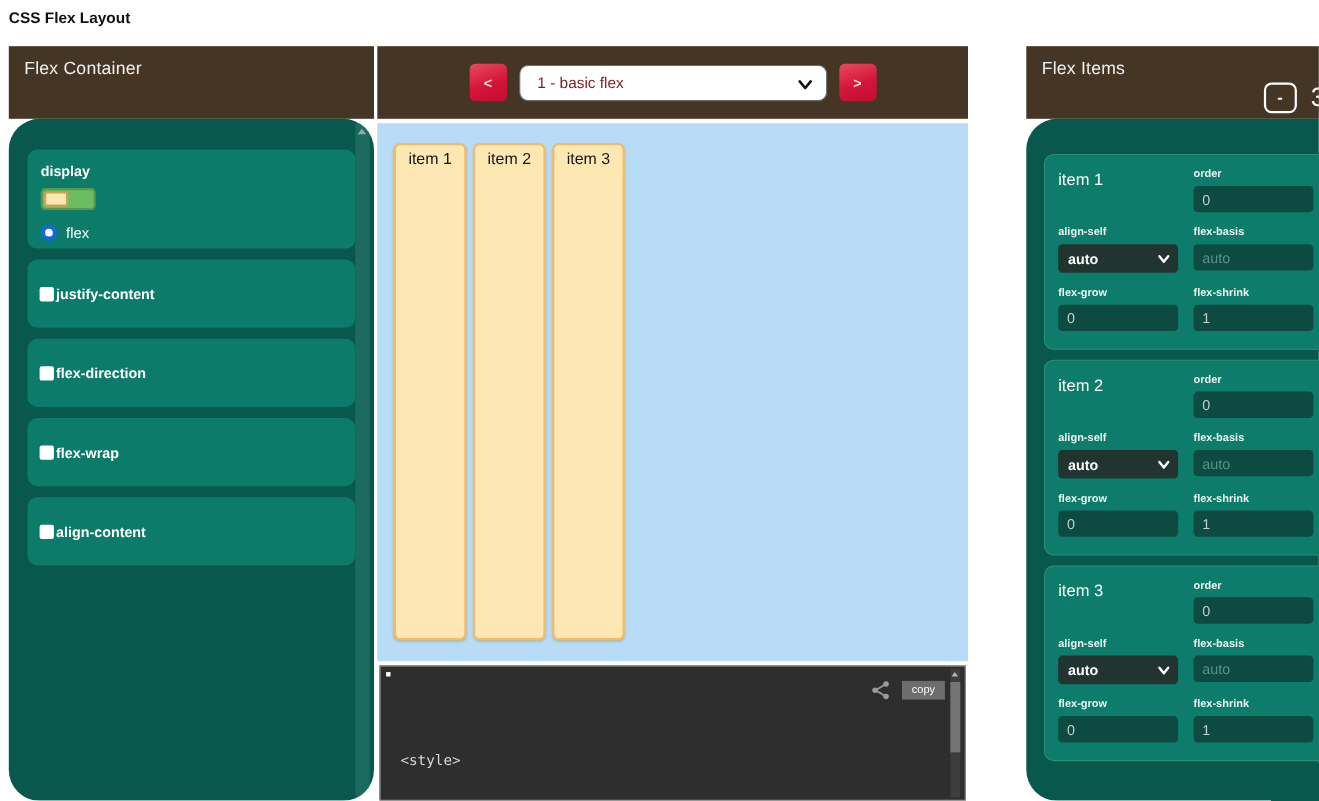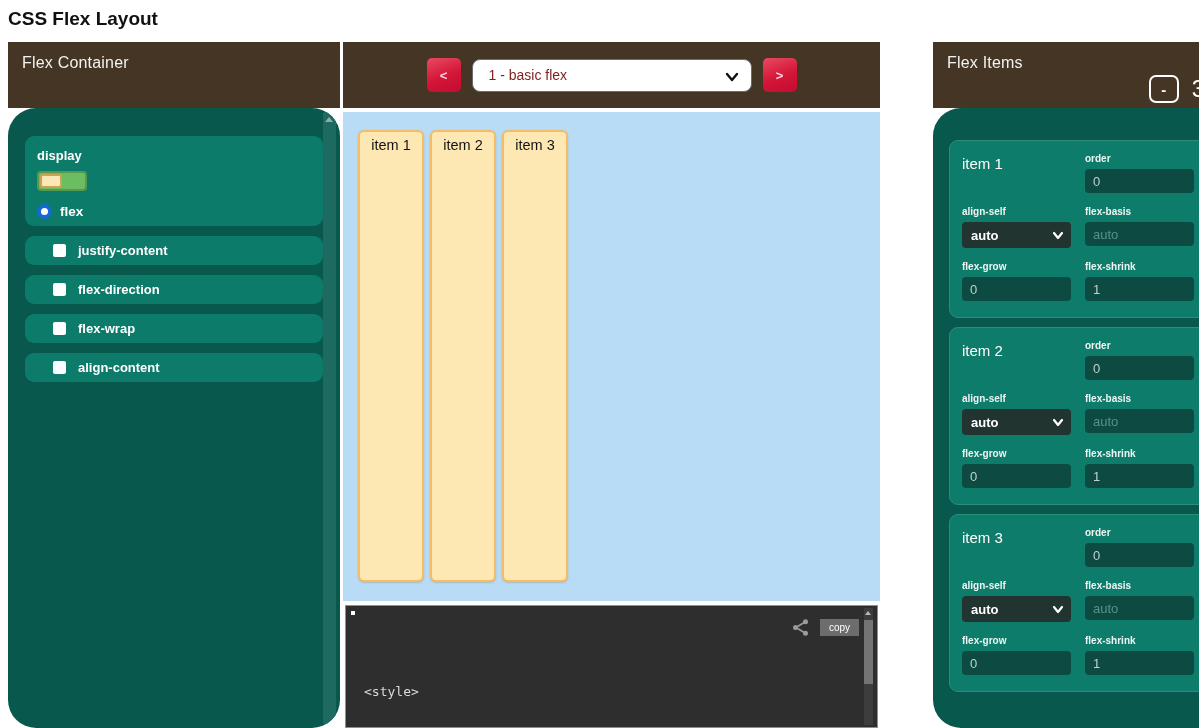--- a/index.html
+++ b/index.html
@@ -1,47 +1,47 @@
 <!DOCTYPE html>
 <html><head>
 <meta charset="utf-8">
 <style>
   * { margin:0; padding:0; box-sizing:border-box; }
   html,body { background:#ffffff; }
   body { font-family:"Liberation Sans", sans-serif; }
   .stage { position:relative; width:1199px; height:728px; overflow:hidden; background:#fff; }
 
-  .page-title { position:absolute; left:8px; top:8px; font-size:19px; font-weight:bold; color:#111; }
+  .page-title { position:absolute; left:8px; top:8px; font-size:14px; font-weight:bold; color:#111; }
 
   
   .panel { position:absolute; top:42px; height:686px; }
   .left-panel  { left:8px;   width:332px; }
   .right-panel { left:933px; width:327px; }
   .panel-head { position:relative; height:66px; background:#453525; color:#f2f2f2; }
   .panel-head .head-title { position:absolute; left:14px; top:12px; font-size:16px; letter-spacing:.2px; }
   .panel-body { position:relative; height:620px; background:#08584e; overflow:hidden;border-radius:28px; }
 
   
   .vscroll { position:absolute; top:4px; bottom:4px; right:4px; width:13px; background:#1d6b60; border-radius:2px; }
   .vscroll .up-arrow { position:absolute; top:5px; left:2px; width:0; height:0;
       border-left:4.5px solid transparent; border-right:4.5px solid transparent; border-bottom:5px solid #97aba6; }
 
   
   .left-panel .panel-body { padding:28px 17px 0 17px; }
   .card { background:#0c7b6a; border-radius:9px; margin-bottom:10px; }
   .display-card { height:90px; padding:12px 12px; }
-  .opt-card { height:29px; padding:0 28px; display:flex; align-items:center; gap:12px; }
+  .opt-card { height:62px; padding:0 11px; display:flex; align-items:center; gap:2px; }
   .opt-label { color:#fff; font-size:13px; font-weight:bold; }
   .checkbox { width:13px; height:13px; background:#fff; border-radius:2px; flex:0 0 auto; }
 
   .toggle { position:relative; margin-top:8px; width:50px; height:20px; background:#6cbd61; border:2px solid #579a4e; border-radius:4px; }
   .toggle .knob { position:absolute; left:1px; top:1px; width:22px; height:14px; background:#fbe8b6; border:2px solid #d0a254; border-radius:3px; }
   .radio-row { display:flex; align-items:center; gap:8px; margin-top:13px; }
   .radio { width:15px; height:15px; border-radius:50%; background:#fff; border:4px solid #1569d3; }
-  .radio-label { color:#fff; font-size:13.5px; font-weight:bold; }
+  .radio-label { color:#fff; font-size:13.5px; font-weight:normal; }
 
   
   .mid-head { position:absolute; left:343px; top:42px; width:537px; height:66px; background:#453525;
       display:flex; align-items:center; justify-content:center; gap:11px; }
   .nav-btn { width:34px; height:34px; border:none; border-radius:5px; cursor:pointer;
       background:linear-gradient(160deg,#ea4a61 0%,#d31538 55%,#c20d2f 100%);
       color:#ffd6dc; font-size:13px; font-weight:bold; font-family:"Liberation Sans",sans-serif; }
   .main-select { position:relative; width:280px; height:33px; background:#fff; border:1px solid #6b6b6b;
       border-radius:8px; display:flex; align-items:center; padding:0 34px 0 16px; }
   .main-select .sel-text { font-size:14px; color:#7f1d1d; }

